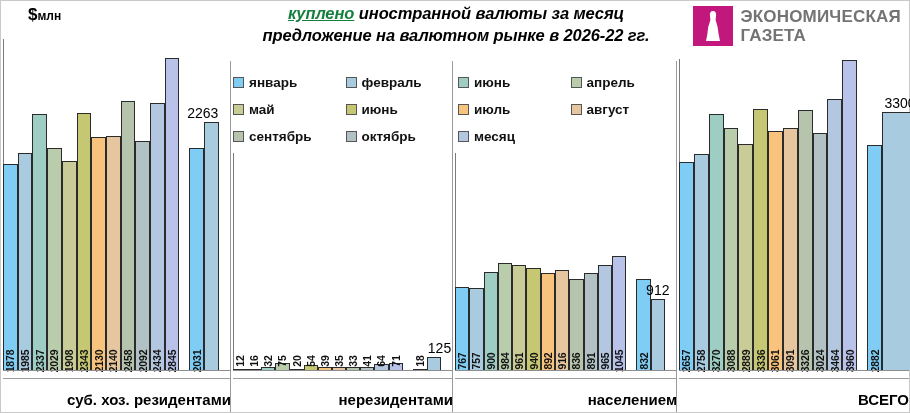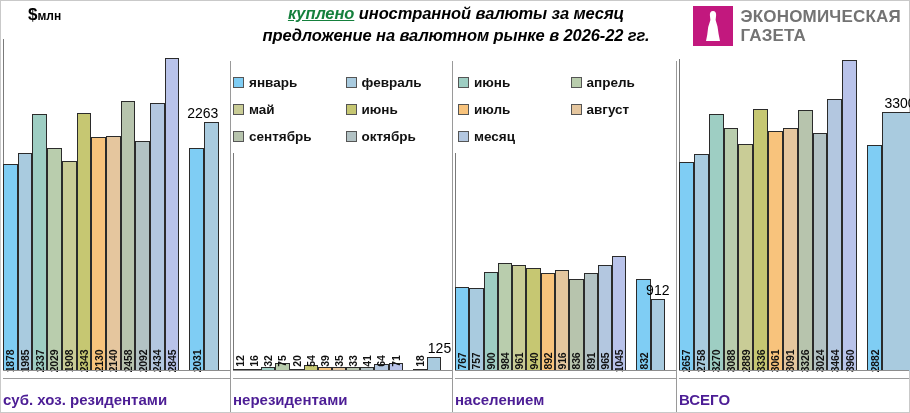--- a/index.html
+++ b/index.html
@@ -173,24 +173,24 @@
   }
   .panel-baseline {
     position: absolute;
     height: 1px;
     background: #8d8d8d;
   }
   .panel-caption {
     position: absolute;
     bottom: 6px;
     left: 0; right: 0;
-    text-align: left;
+    text-align: right;
     font-size: 15px;
     font-weight: bold;
-    color: #4c1d95;
+    color: #000000;
     white-space: nowrap;
   }
   .caption-rule {
     position: absolute;
     left: 0; right: 0;
     height: 1px;
     background: #9c9c9c;
     bottom: 35px;
   }
 </style>

